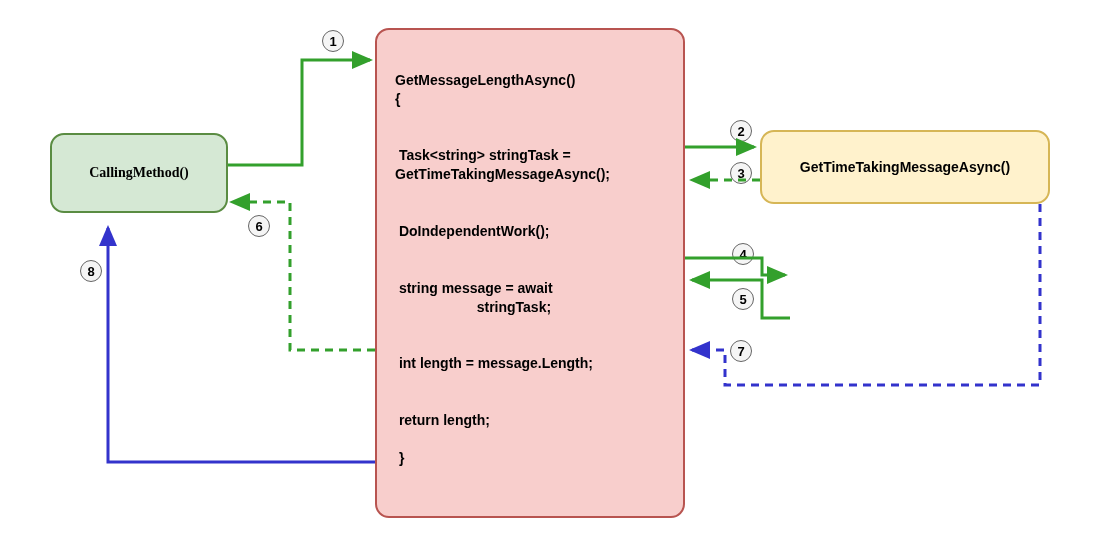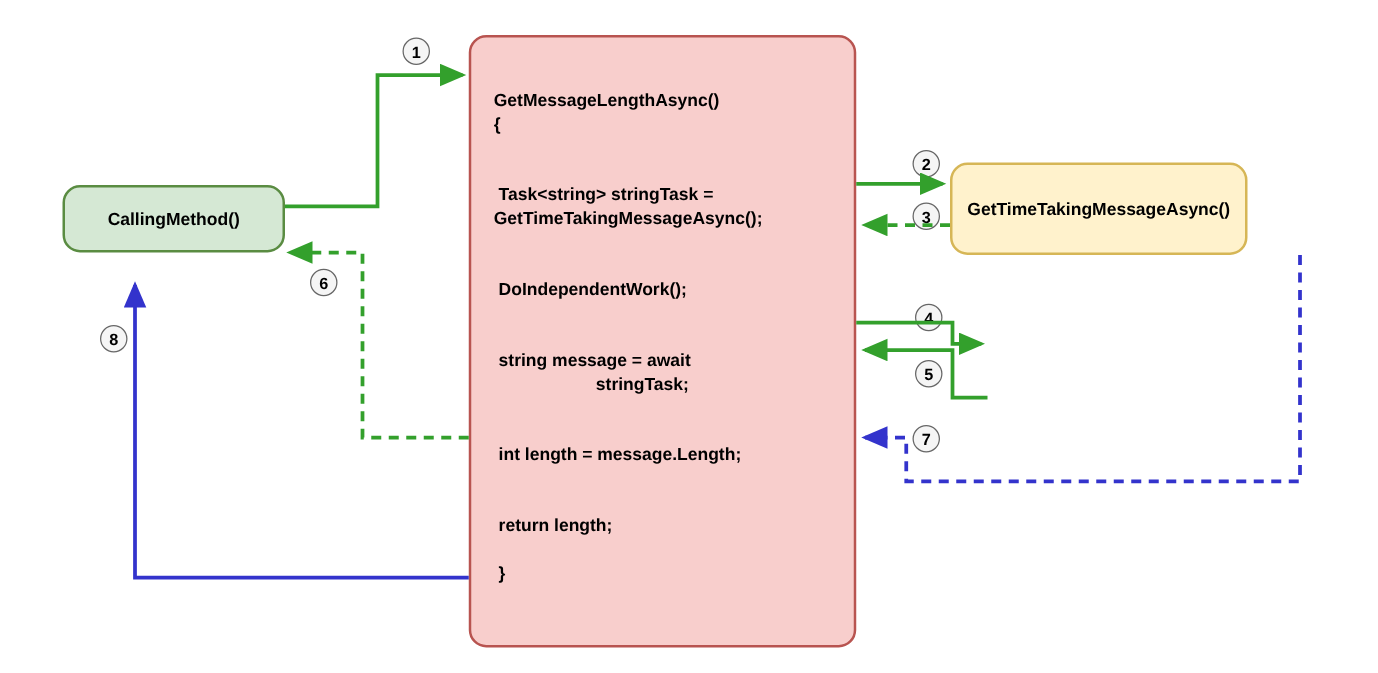--- a/index.html
+++ b/index.html
@@ -72,21 +72,21 @@
     align-items: center;
     justify-content: center;
     box-sizing: border-box;
   }
 </style>
 </head>
 <body>
 
 <div class="stage">
 
-  <div class="box box-green centered" style="left:50px; top:148px; width:178px; height:54px;">
+  <div class="box box-green centered" style="left:50px; top:133px; width:178px; height:80px;font-family:Liberation Serif, serif;">
     <span>CallingMethod()</span>
   </div>
 
   <div class="box box-red code-box" style="left:375px; top:28px; width:310px; height:490px;">
 <span>GetMessageLengthAsync()</span>
 <span>{</span>
 
 
 <span> Task&lt;string&gt; stringTask =</span>
 <span>GetTimeTakingMessageAsync();</span>
@@ -100,21 +100,21 @@
 
 
 <span> int length = message.Length;</span>
 
 
 <span> return length;</span>
 
 <span> }</span>
   </div>
 
-  <div class="box box-yellow centered" style="left:760px; top:130px; width:238px; height:74px;">
+  <div class="box box-yellow centered" style="left:760px; top:130px; width:290px; height:74px;">
     <span>GetTimeTakingMessageAsync()</span>
   </div>
 
 
   <div class="step-badge" style="left:322px; top:30px;">
     <span>1</span>
   </div>
   <div class="step-badge" style="left:730px; top:120px;">
     <span>2</span>
   </div>

